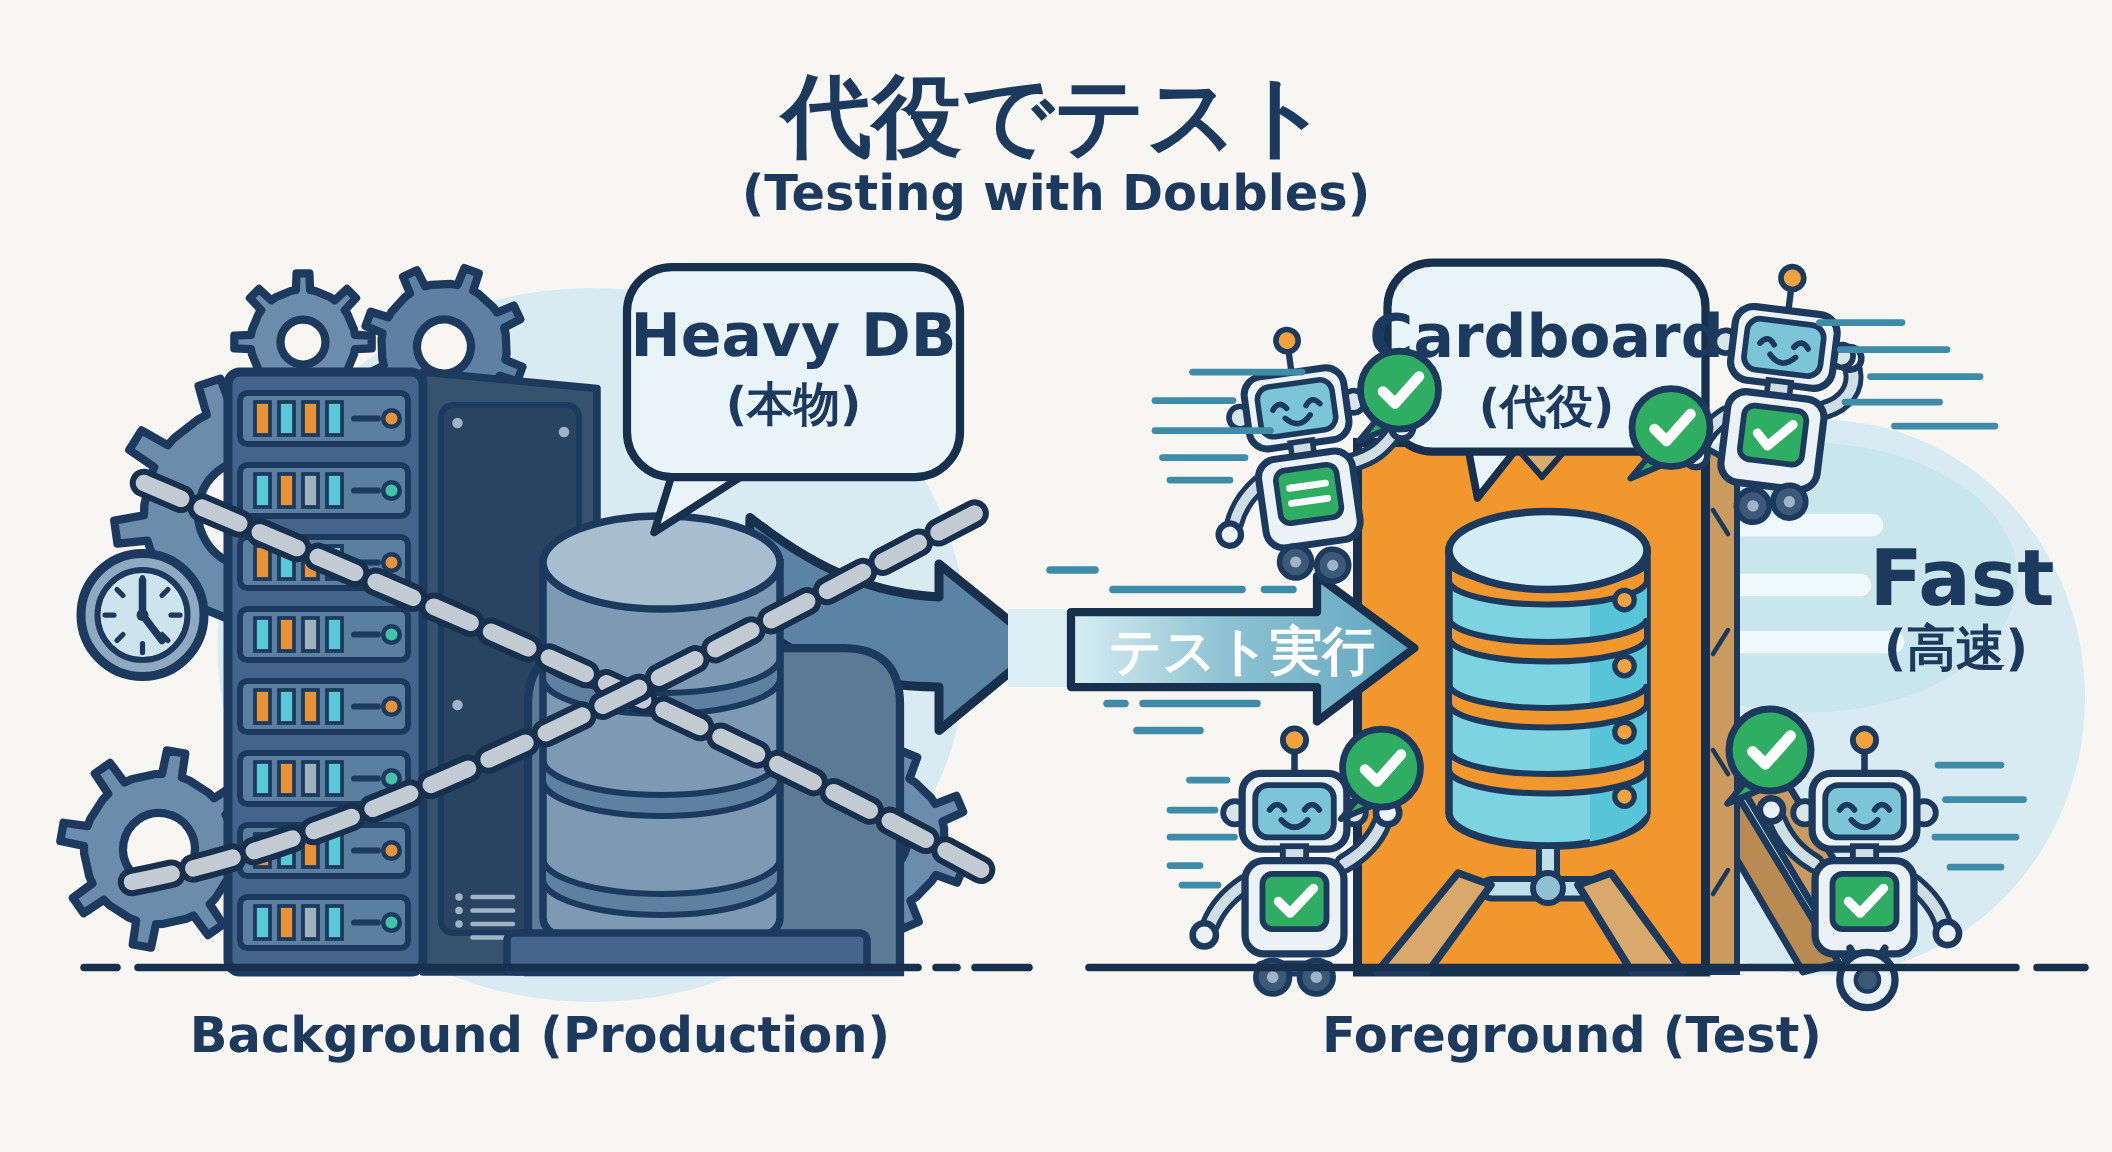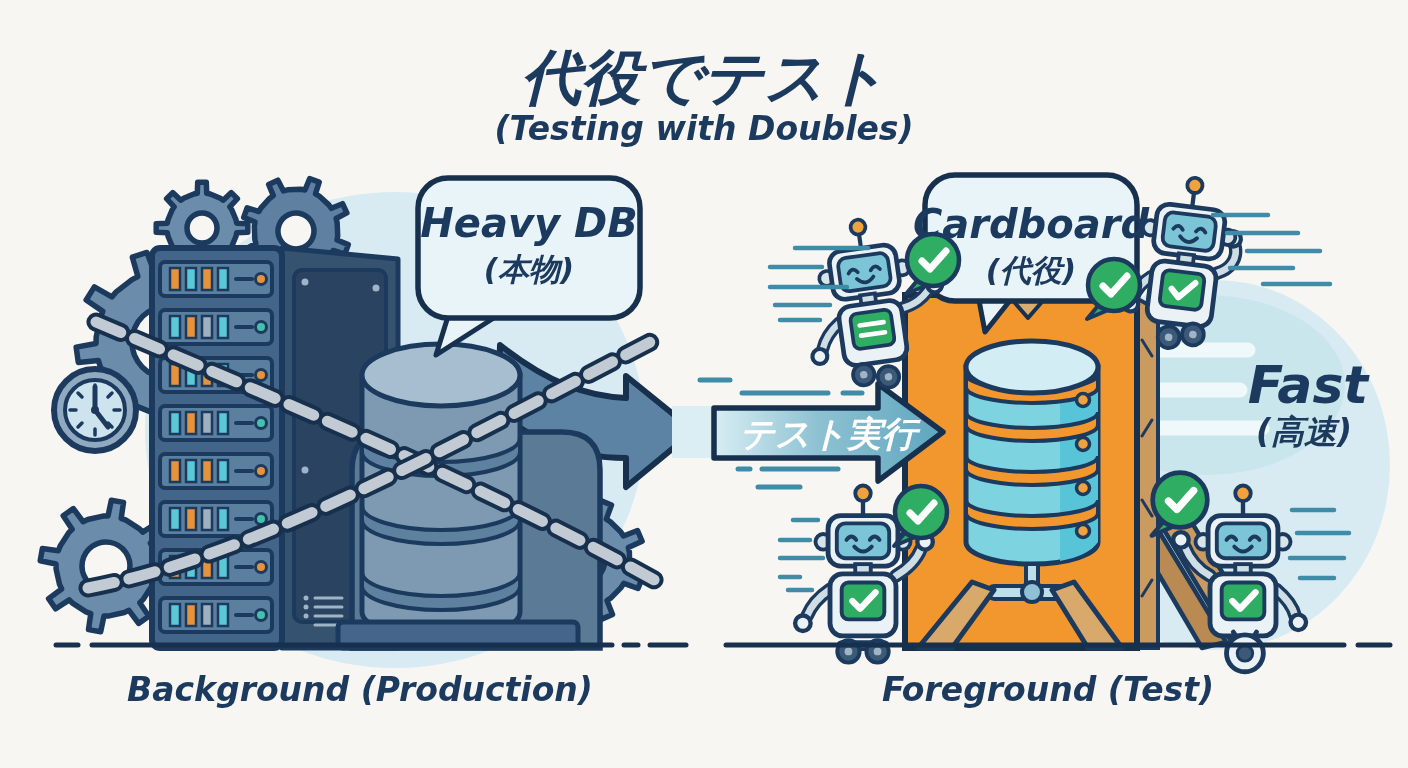--- a/index.html
+++ b/index.html
@@ -1,17 +1,17 @@
 <!DOCTYPE html>
 <html><head>
 <meta charset="utf-8">
 <style>
   html,body{margin:0;padding:0;background:#f8f6f2;}
   .stage{position:relative;width:1408px;height:768px;overflow:hidden;
-         font-family:"DejaVu Sans","Liberation Sans",sans-serif;font-style:italic;}
+         font-family:"DejaVu Sans","Liberation Sans",sans-serif;}
   svg{position:absolute;left:0;top:0;}
   text{font-family:"DejaVu Sans","Liberation Sans",sans-serif;}
   .ttl{font-size:60px;font-weight:bold;fill:#1c3a5e;}
   .sub{font-size:33px;font-weight:bold;fill:#1c3a5e;}
   .cap{font-size:33px;font-weight:bold;fill:#1c3a5e;}
   .bub1{font-size:40px;font-weight:bold;fill:#1c3a5e;}
   .bub2{font-size:31px;font-weight:bold;fill:#1c3a5e;}
   .arrtxt{font-size:35px;font-weight:bold;fill:#ffffff;}
   .fast1{font-size:52px;font-weight:bold;fill:#1c3a5e;}
   .fast2{font-size:33px;font-weight:bold;fill:#1c3a5e;}

